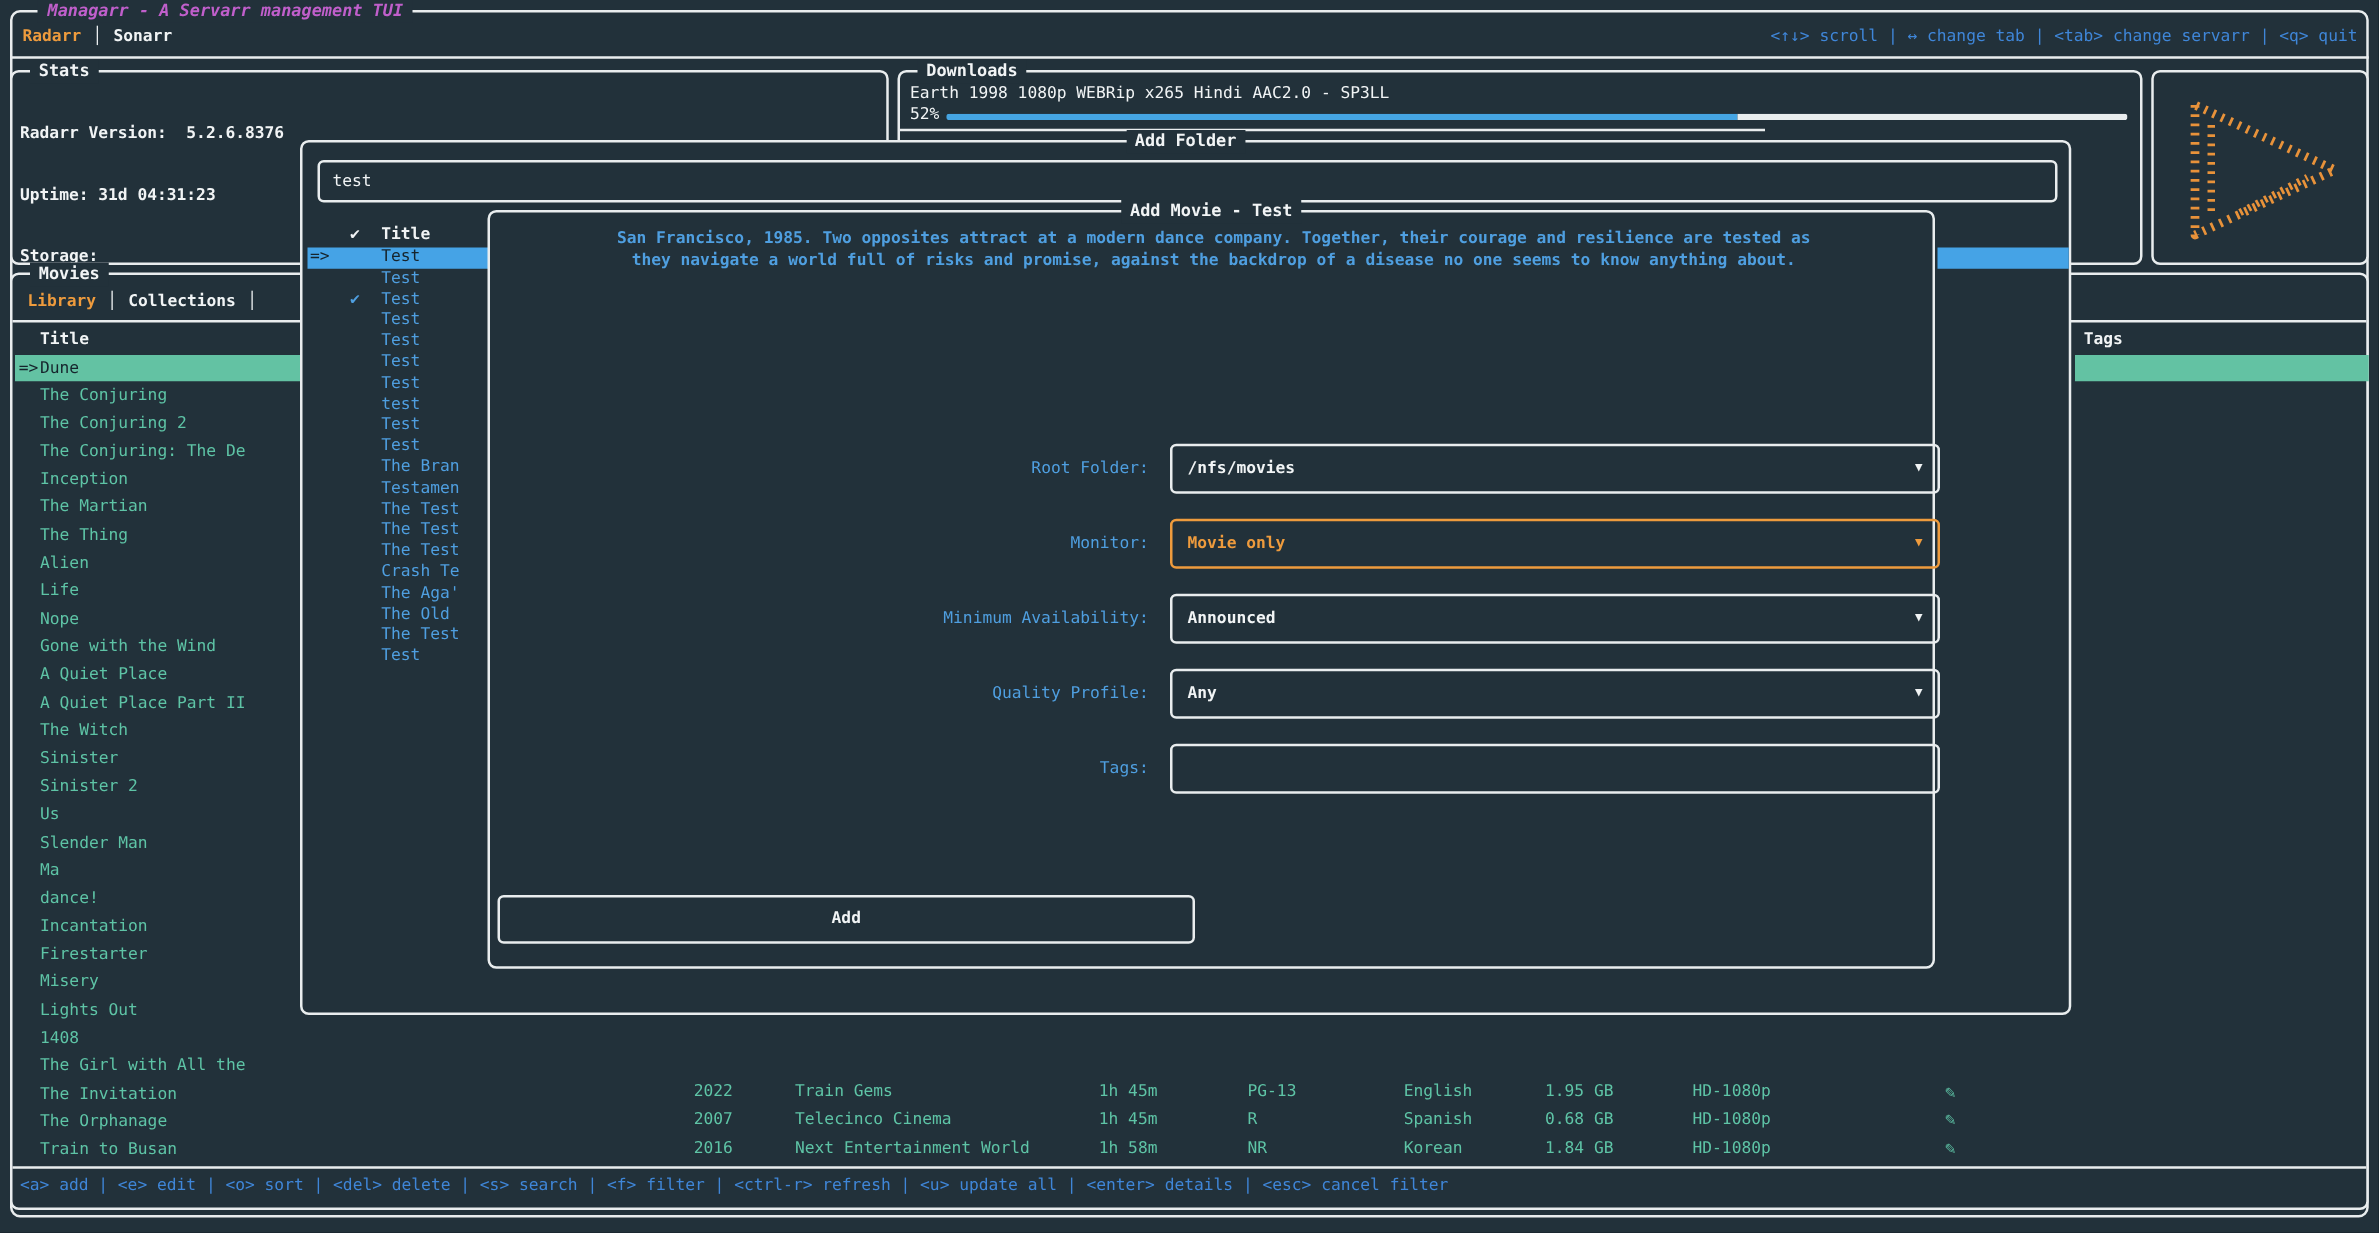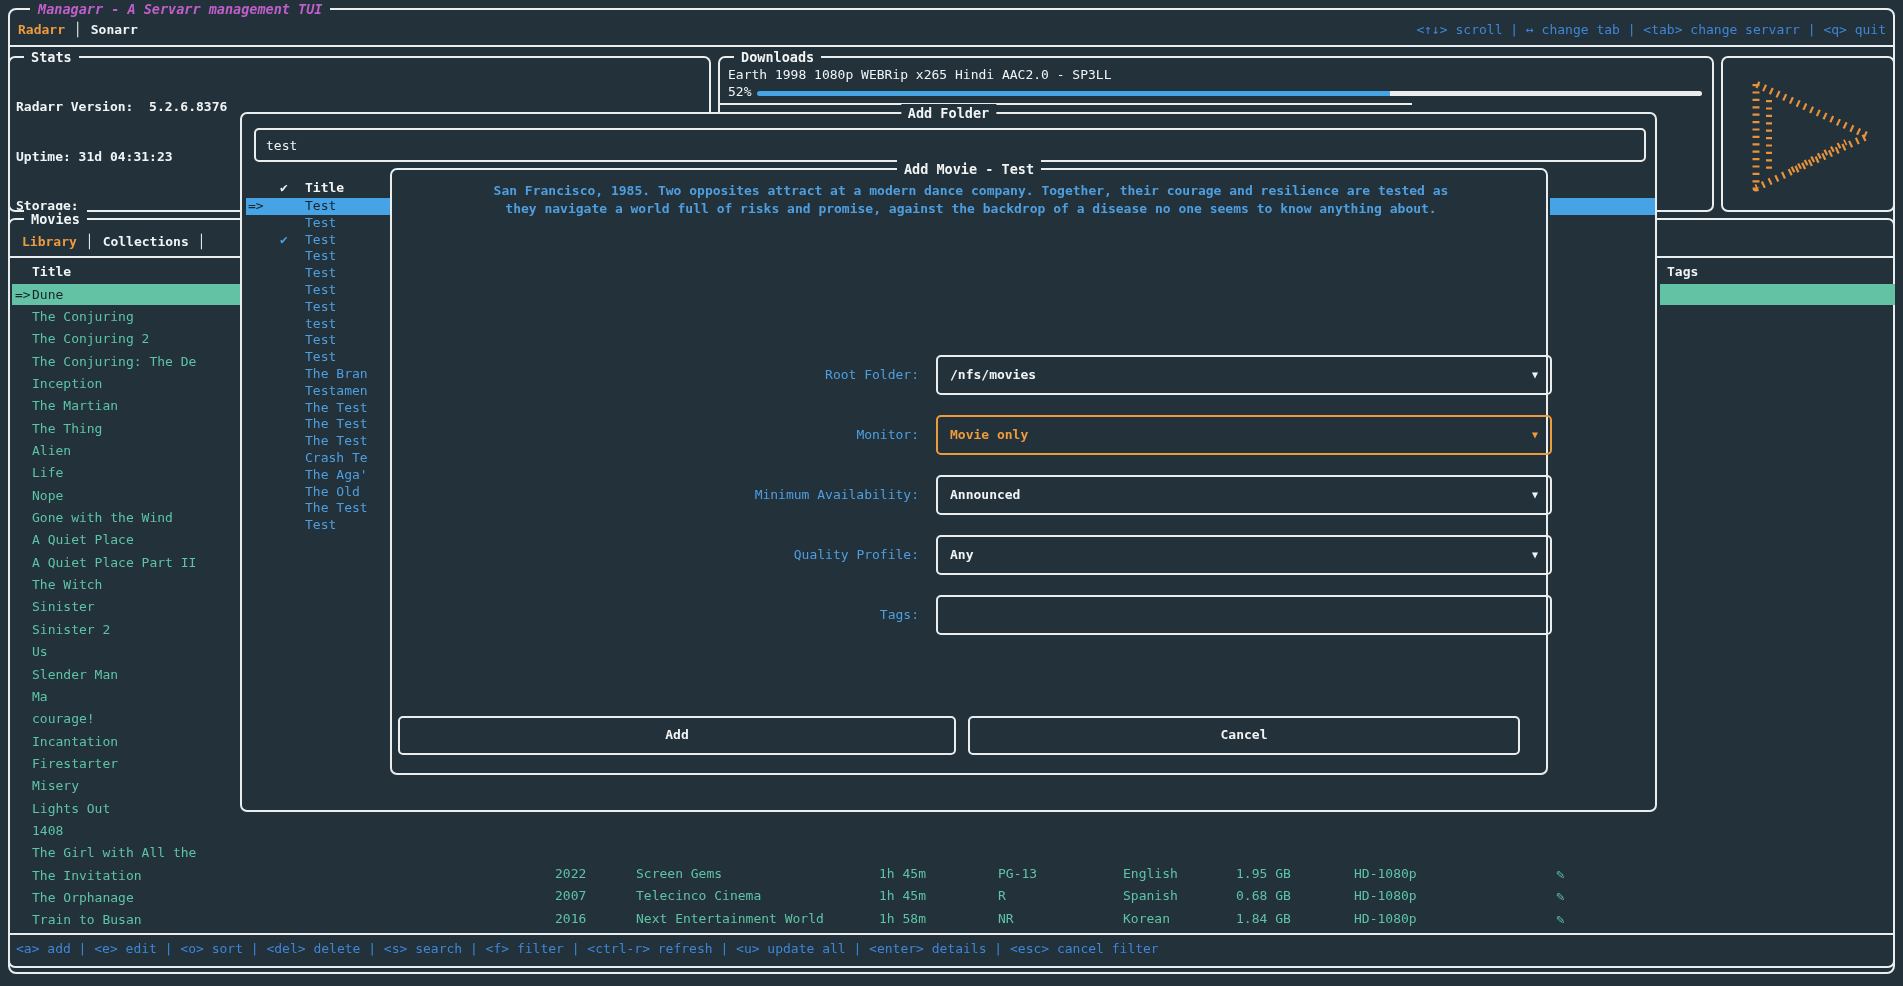--- a/index.html
+++ b/index.html
@@ -175,21 +175,21 @@
         <div class="mrow">Sinister</div>
 
         <div class="mrow">Sinister 2</div>
 
         <div class="mrow">Us</div>
 
         <div class="mrow">Slender Man</div>
 
         <div class="mrow">Ma</div>
 
-        <div class="mrow">courage!</div>
+        <div class="mrow">dance!</div>
 
         <div class="mrow">Incantation</div>
 
         <div class="mrow">Firestarter</div>
 
         <div class="mrow">Misery</div>
 
         <div class="mrow">Lights Out</div>
 
         <div class="mrow">1408</div>
@@ -200,21 +200,21 @@
 
         <div class="mrow">The Orphanage</div>
 
         <div class="mrow">Train to Busan</div>
       </div>
 
     <div class="drows">
 
         <div class="drow">
           <span class="dc y">2022</span>
-          <span class="dc s">Screen Gems</span>
+          <span class="dc s">Train Gems</span>
           <span class="dc r">1h 45m</span>
           <span class="dc c">PG-13</span>
           <span class="dc l">English</span>
           <span class="dc z">1.95 GB</span>
           <span class="dc q">HD-1080p</span>
           <span class="dc p">✎</span>
         </div>
 
         <div class="drow">
           <span class="dc y">2007</span>
@@ -384,16 +384,15 @@
       <span class="fval">Any</span>
       <span class="farrow">▼</span>
     </div>
 
     <div class="flabel" style="top:436px">Tags:</div>
     <div class="fbox" style="top:425px">
       <input value="" style="">
     </div>
 
     <div class="btn add">Add</div>
-    <div class="btn cancel">Cancel</div>
   </div>
 
 </div>
 
 </body></html>

